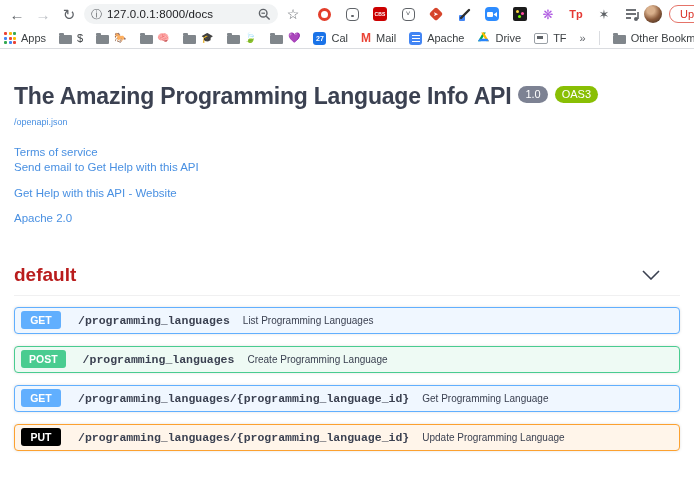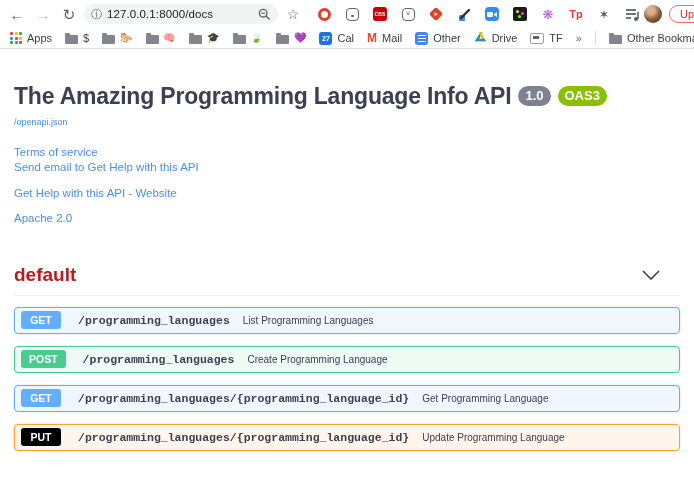--- a/index.html
+++ b/index.html
@@ -42,21 +42,21 @@
   .tp { font-size:11px; font-weight:bold; color:#e53935; line-height:1; }
   .sparkle { font-size:13px; color:#5b5f63; line-height:1; }
   .avatar { width:18px; height:18px; border-radius:50%; flex:none;
             background:radial-gradient(circle at 38% 30%, #d9b08c 0 22%, #8a5a3b 55%, #33241c 100%); }
   .right-cluster { margin-left:auto; display:flex; align-items:center; gap:7px; }
   .update-pill { height:18px; border:1.5px solid #e57368; border-radius:10px; display:flex; align-items:center;
                  gap:6px; padding:0 6px 0 10px; color:#d93025; }
   .update-pill .upd-label { font-size:11px; }
 
   
-  .bookmarks { height:21px; display:flex; align-items:center; gap:13px; padding:0 10px;
+  .bookmarks { height:21px; display:flex; align-items:center; gap:13px; padding:0 4px;
                font-size:11px; color:#3c4043; background:#fff; border-bottom:1px solid #dadce0; }
   .bm { display:flex; align-items:center; gap:5px; flex:none; }
   .bm-label { white-space:nowrap; }
   .bm-emoji { font-size:10px; line-height:1; }
   .folder { position:relative; width:13px; height:9px; background:#80868b; border-radius:1px; margin-top:2px; flex:none; }
   .folder::before { content:""; position:absolute; top:-2px; left:0; width:5px; height:2px; background:#80868b; border-radius:1px 1px 0 0; }
   .appsgrid { width:12px; height:12px; display:grid; grid-template-columns:repeat(3,1fr); gap:1.5px; flex:none; }
   .appsgrid i { border-radius:1px; }
   .cal-ic { width:13px; height:13px; background:#1a73e8; border-radius:3px; color:#fff; font-size:7px; font-weight:bold;
             display:flex; align-items:center; justify-content:center; }
@@ -66,21 +66,21 @@
                      box-shadow:0 3px 0 #fff, 0 6px 0 #fff; }
   .tf-ic { width:14px; height:11px; border:1.5px solid #9aa0a6; border-radius:2px; position:relative; }
   .tf-ic::after { content:""; position:absolute; left:2px; top:2px; width:6px; height:3px; background:#5f6368; }
   .overflow-ch { color:#5f6368; font-size:11px; }
   .bm-sep { width:1px; height:14px; background:#dadce0; flex:none; }
 
   
   .page { padding:34px 14px 0 14px; }
   .title-row { display:flex; align-items:flex-start; gap:7px; }
   .api-title { margin:0; font-size:23px; font-weight:bold; color:#3b4151; line-height:1.2; letter-spacing:-.2px; }
-  .badge { margin-top:3px; color:#fff; font-size:13px; font-weight:bold; padding:2px 7px; border-radius:10px; line-height:1.2; flex:none; }
+  .badge { margin-top:3px; color:#fff; font-size:11px; font-weight:normal; padding:2px 7px; border-radius:10px; line-height:1.2; flex:none; }
   .openapi-link { display:inline-block; margin-top:3px; font-size:9px; color:#4990e2; text-decoration:none; }
   .desc { margin-top:17px; font-size:12px; color:#3b4151; }
   .plink { display:block; font-size:11.5px; color:#4990e2; text-decoration:none; line-height:14px; }
   .lnk-terms { margin-top:16px; }
   .lnk-website { margin-top:12px; }
   .lnk-email { margin-top:1px; }
   .lnk-license { margin-top:11px; }
 
   .section-head { margin-top:33px; display:flex; align-items:center; justify-content:space-between;
                   padding:6px 2px 9px 0; border-bottom:1px solid rgba(59,65,81,.08); cursor:pointer; }
@@ -217,21 +217,21 @@
   <span class="bm">
     <span class="cal-ic">27</span>
     <span class="bm-label">Cal</span>
   </span>
   <span class="bm">
     <span class="mail-ic">M</span>
     <span class="bm-label">Mail</span>
   </span>
   <span class="bm">
     <span class="links-ic"></span>
-    <span class="bm-label">Other</span>
+    <span class="bm-label">Apache</span>
   </span>
   <span class="bm">
     <span style="display:flex">
       <svg width="13" height="12" viewBox="0 0 14 13">
           <polygon points="6.6,0.5 1,10 3.9,10 9.5,0.5" fill="#00ac47"></polygon>
           <polygon points="7.4,0.5 4.5,0.5 10.1,10 13,10" fill="#ffba00"></polygon>
           <polygon points="2.7,7.2 11.3,7.2 13,10 1,10" fill="#2684fc"></polygon>
         </svg>
     </span>
     <span class="bm-label">Drive</span>

